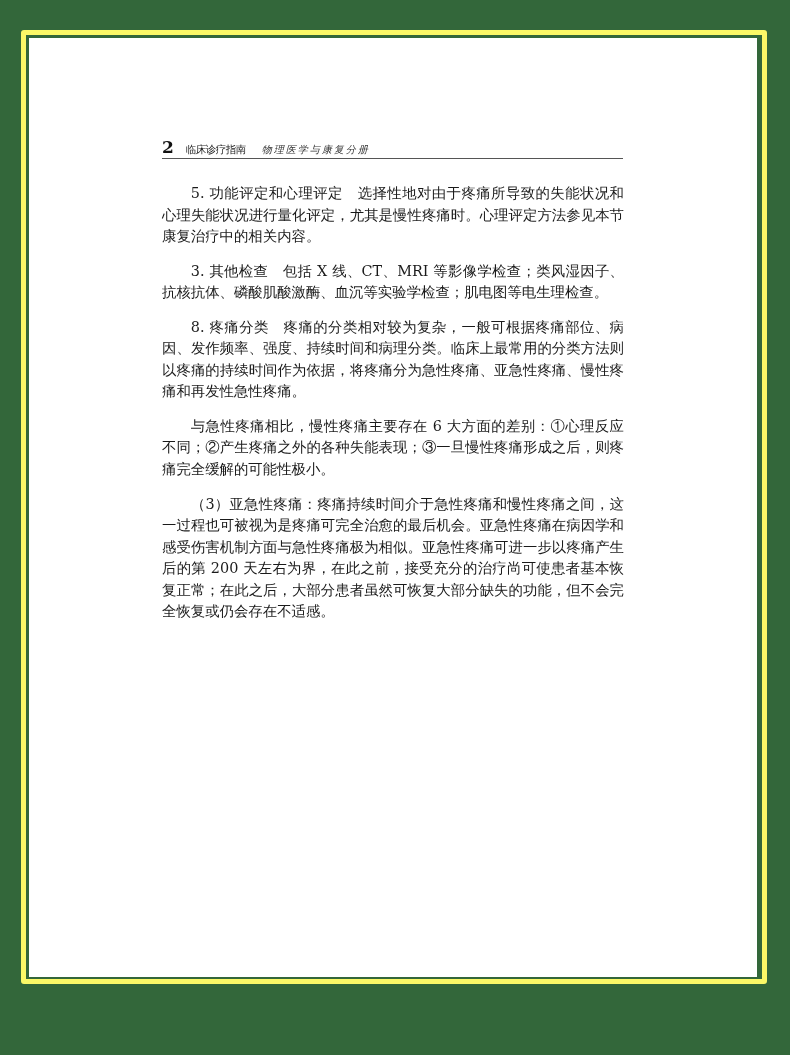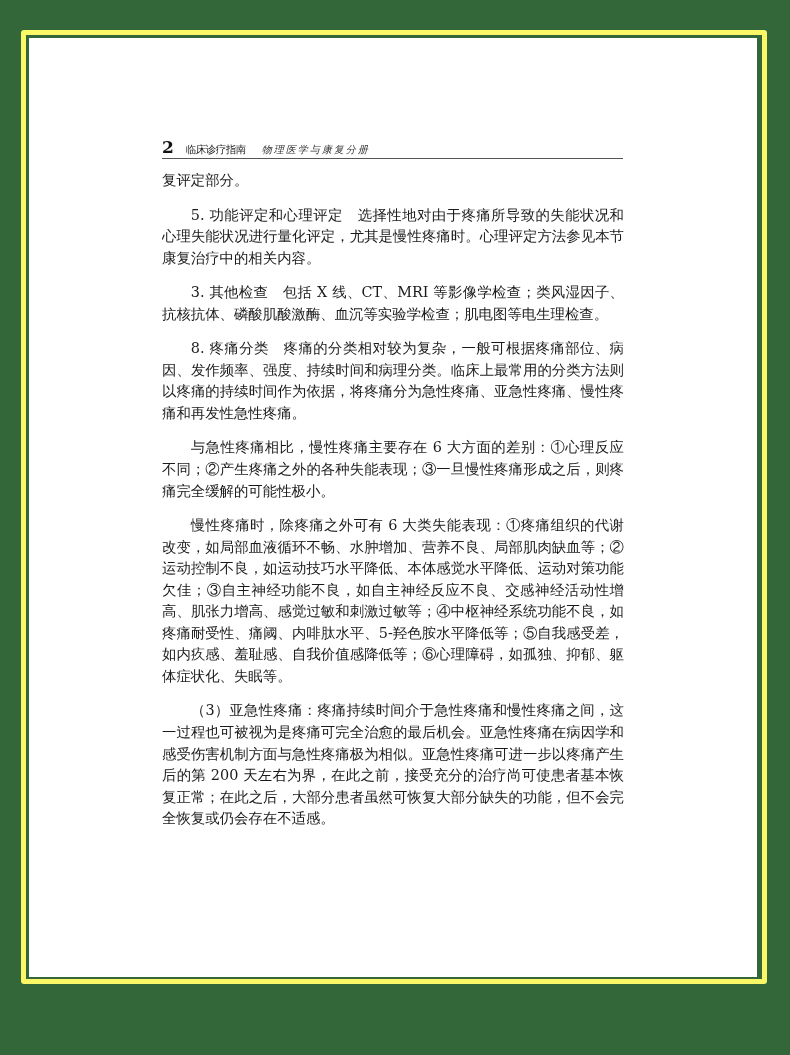--- a/index.html
+++ b/index.html
@@ -41,21 +41,19 @@
 <div class="frame-yellow"></div>
 
 <div class="page">
   <div class="header">
     <span class="page-num">2</span>
     <span class="series-title">临床诊疗指南</span>
     <span class="volume-title">物理医学与康复分册</span>
   </div>
 
   <div class="body">
-    <p>复评定部分。</p>
     <p class="indent gap">5. 功能评定和心理评定　选择性地对由于疼痛所导致的失能状况和心理失能状况进行量化评定，尤其是慢性疼痛时。心理评定方法参见本节康复治疗中的相关内容。</p>
     <p class="indent gap">3. 其他检查　包括 X 线、CT、MRI 等影像学检查；类风湿因子、抗核抗体、磷酸肌酸激酶、血沉等实验学检查；肌电图等电生理检查。</p>
     <p class="indent gap">8. 疼痛分类　疼痛的分类相对较为复杂，一般可根据疼痛部位、病因、发作频率、强度、持续时间和病理分类。临床上最常用的分类方法则以疼痛的持续时间作为依据，将疼痛分为急性疼痛、亚急性疼痛、慢性疼痛和再发性急性疼痛。</p>
     <p class="indent gap">与急性疼痛相比，慢性疼痛主要存在 6 大方面的差别：①心理反应不同；②产生疼痛之外的各种失能表现；③一旦慢性疼痛形成之后，则疼痛完全缓解的可能性极小。</p>
-    <p class="indent gap">慢性疼痛时，除疼痛之外可有 6 大类失能表现：①疼痛组织的代谢改变，如局部血液循环不畅、水肿增加、营养不良、局部肌肉缺血等；②运动控制不良，如运动技巧水平降低、本体感觉水平降低、运动对策功能欠佳；③自主神经功能不良，如自主神经反应不良、交感神经活动性增高、肌张力增高、感觉过敏和刺激过敏等；④中枢神经系统功能不良，如疼痛耐受性、痛阈、内啡肽水平、5-羟色胺水平降低等；⑤自我感受差，如内疚感、羞耻感、自我价值感降低等；⑥心理障碍，如孤独、抑郁、躯体症状化、失眠等。</p>
     <p class="indent gap">（3）亚急性疼痛：疼痛持续时间介于急性疼痛和慢性疼痛之间，这一过程也可被视为是疼痛可完全治愈的最后机会。亚急性疼痛在病因学和感受伤害机制方面与急性疼痛极为相似。亚急性疼痛可进一步以疼痛产生后的第 200 天左右为界，在此之前，接受充分的治疗尚可使患者基本恢复正常；在此之后，大部分患者虽然可恢复大部分缺失的功能，但不会完全恢复或仍会存在不适感。</p>
   </div>
 </div>
 
 </body></html>

